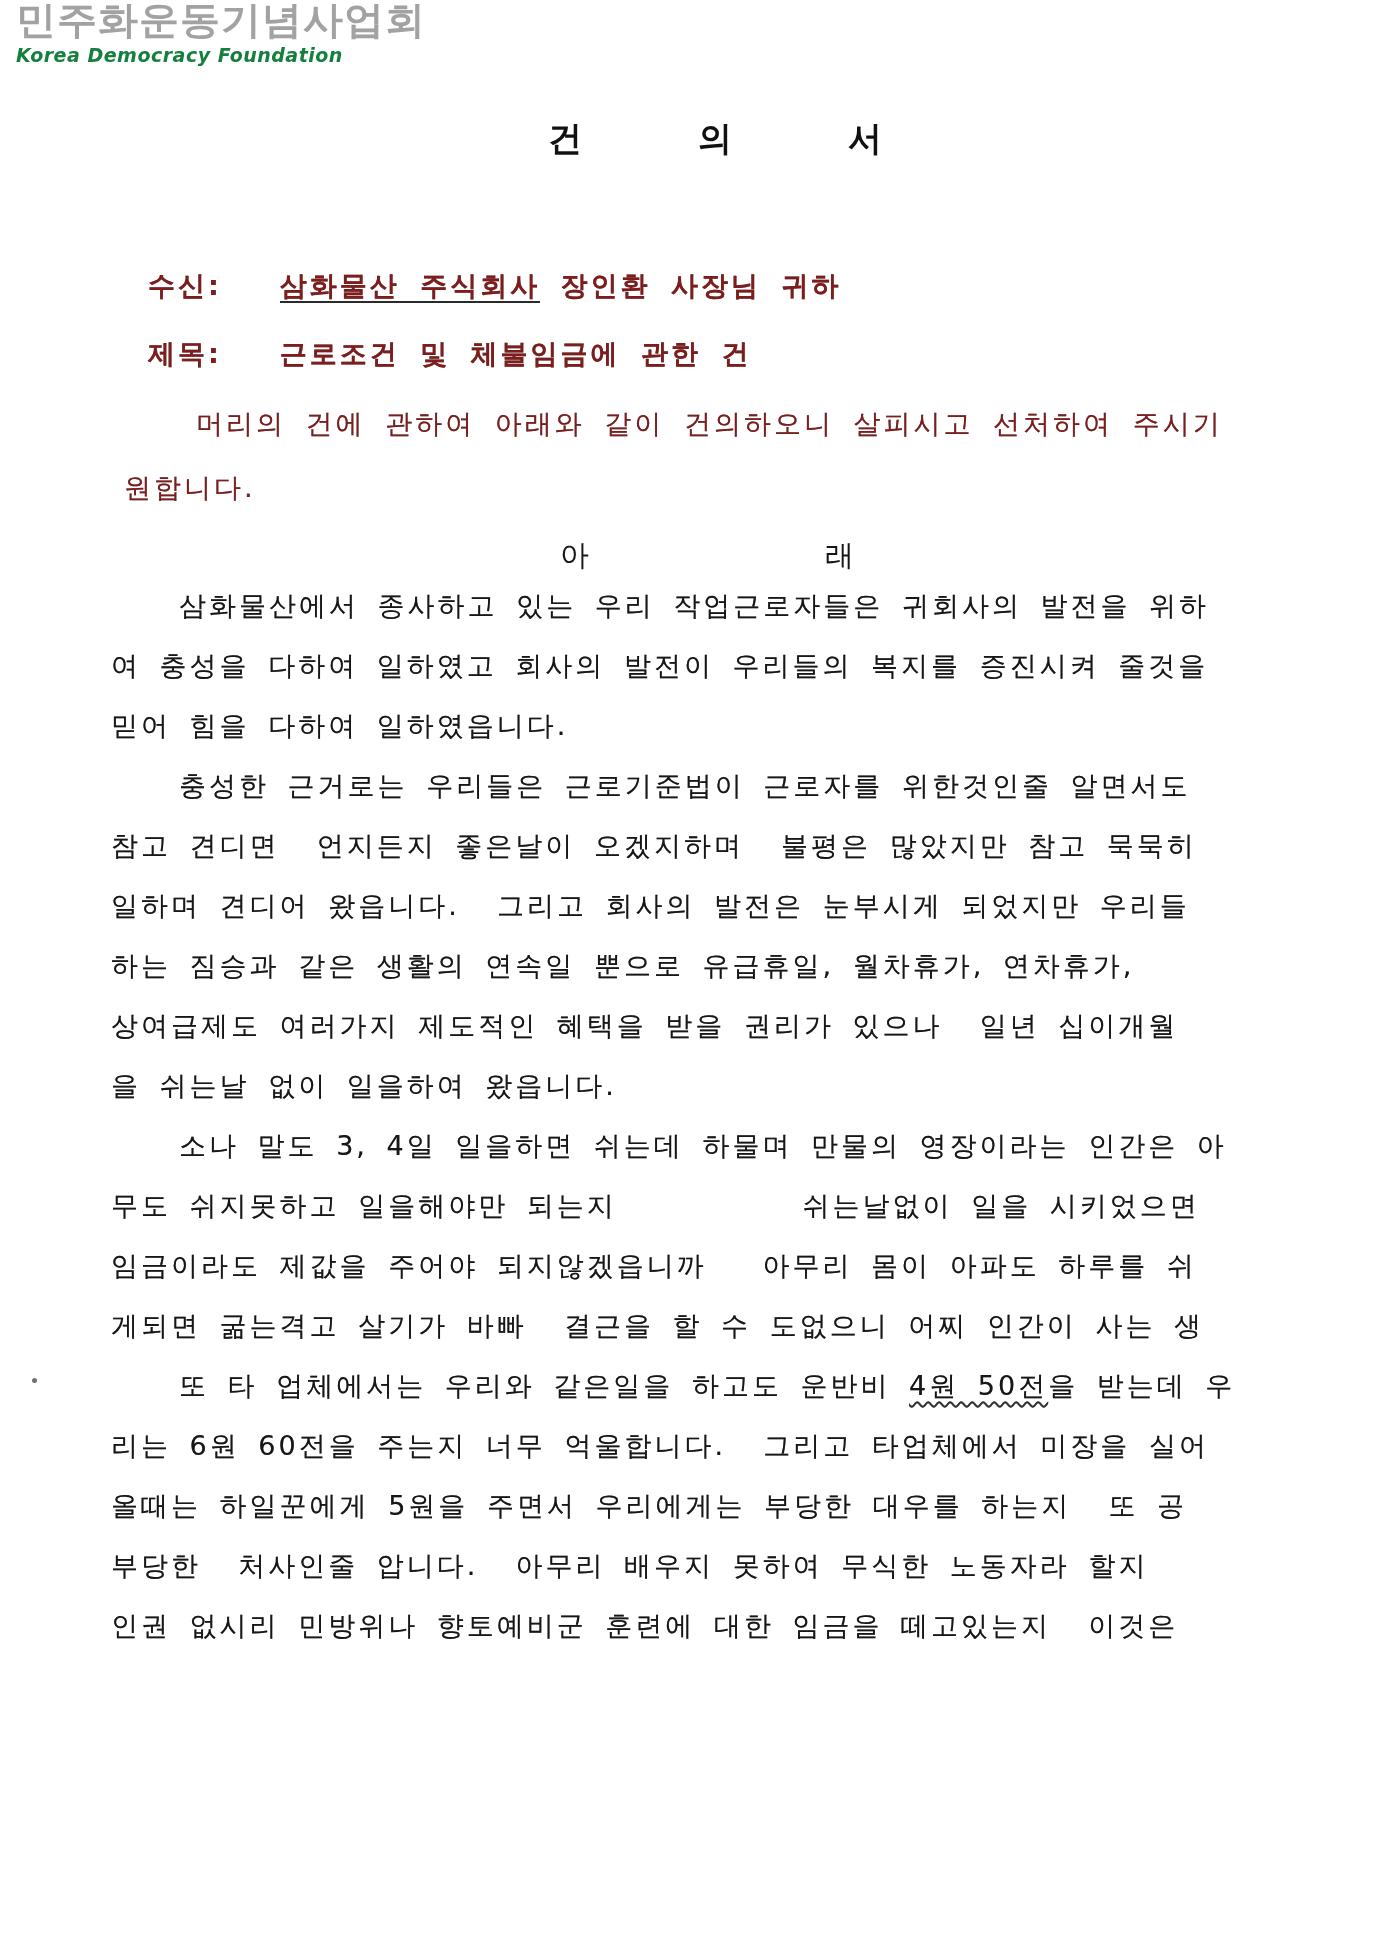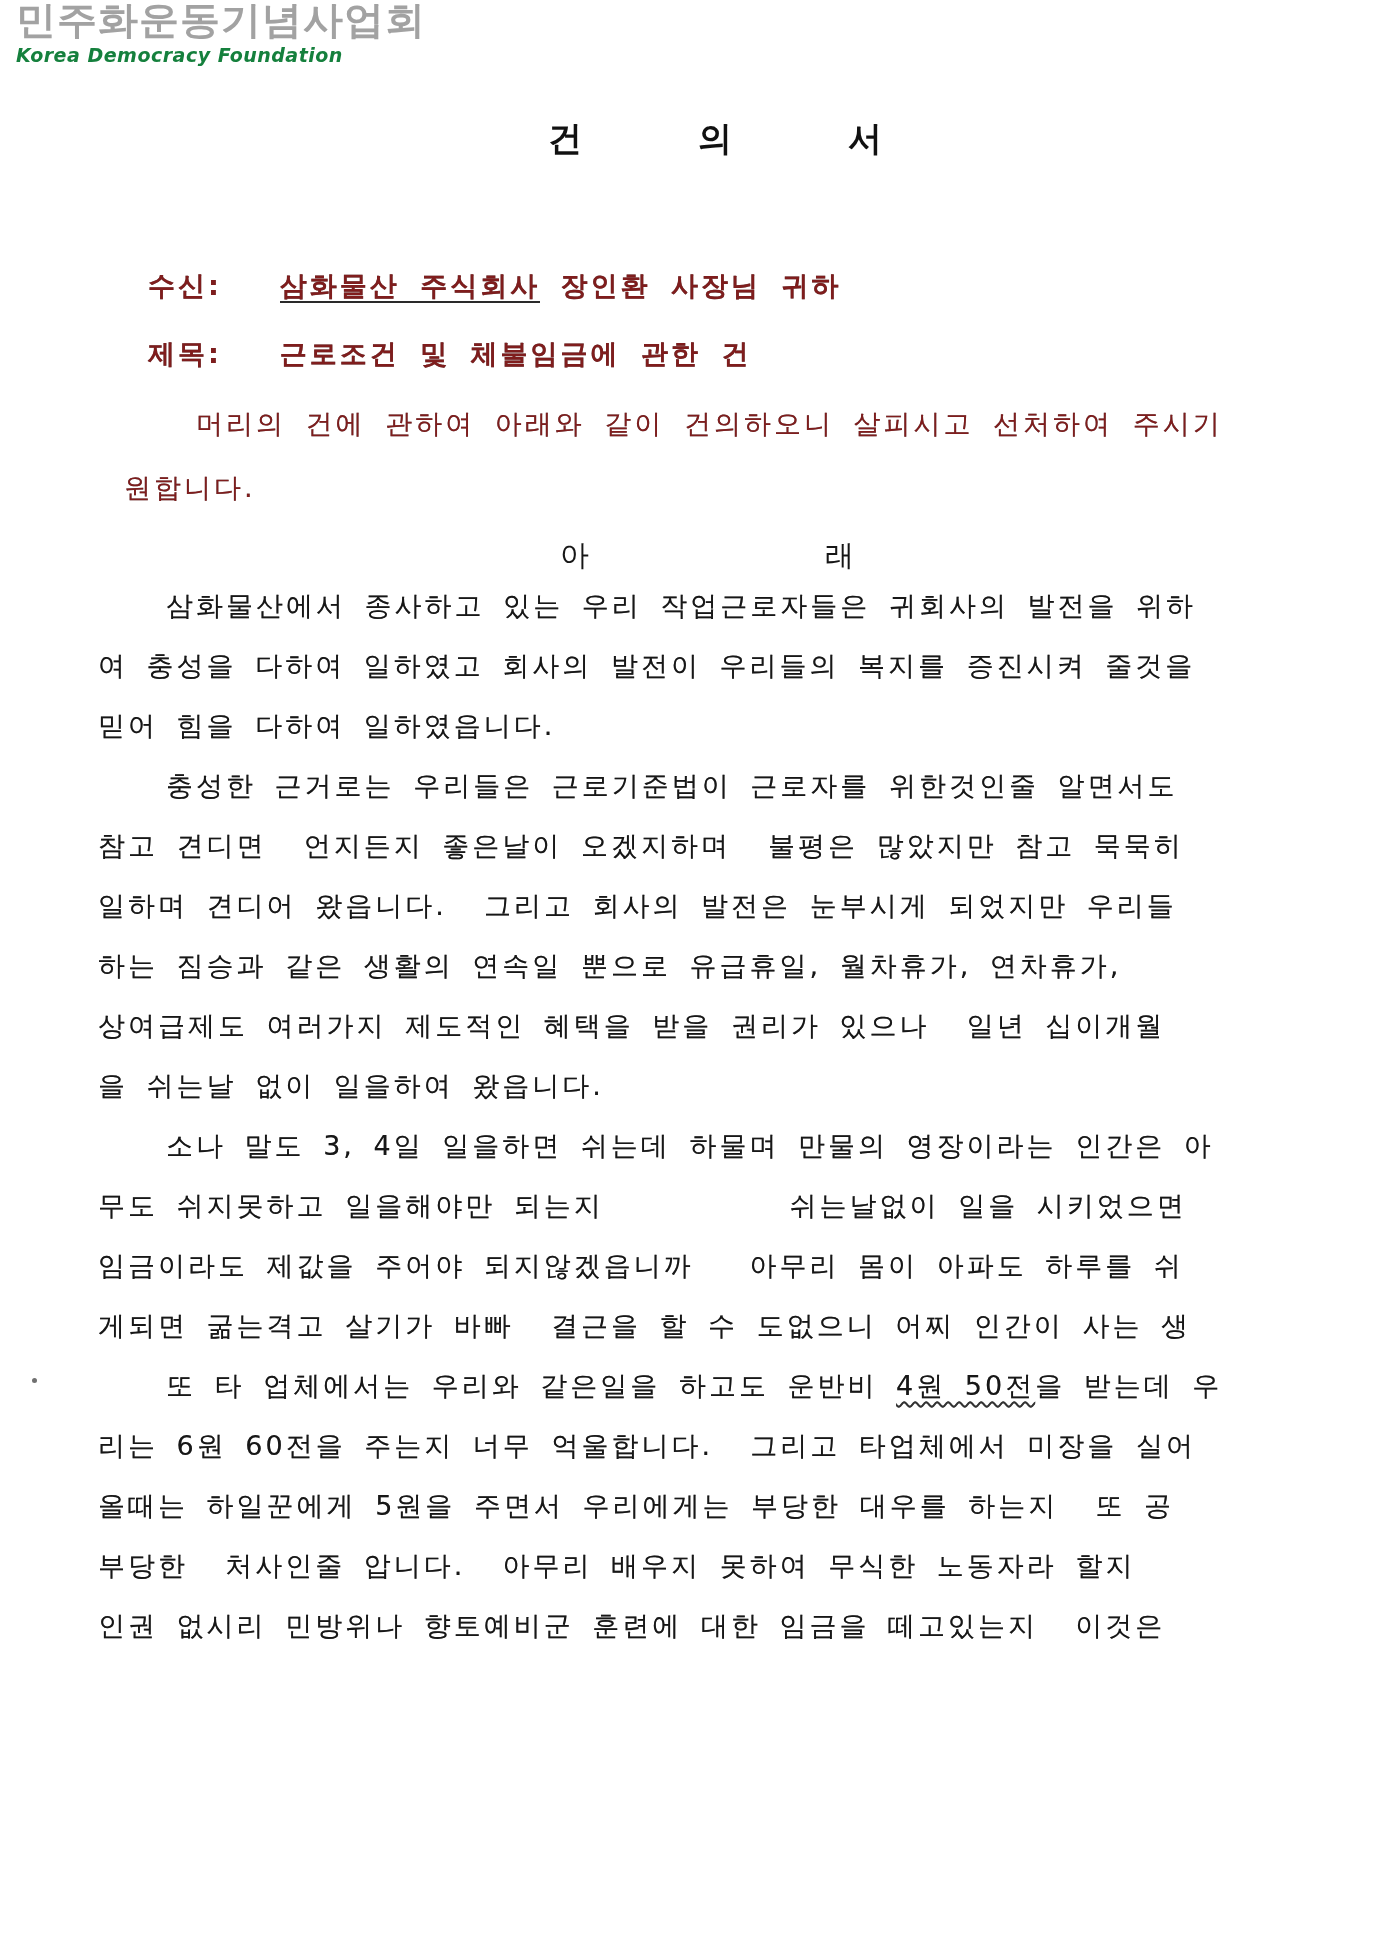--- a/index.html
+++ b/index.html
@@ -43,21 +43,21 @@
   .subject{top:336px;left:148px;font-weight:600;}
   .label{display:inline-block;margin-right:58px;font-weight:bold;}
   .intro-1{top:406px;left:196px;}
   .intro-2{top:470px;left:117px;margin-left:7px;}
   .subhead-row{
     position:absolute;top:536px;left:560px;
     display:flex;gap:236px;
     font-size:29px;color:#161616;
   }
   
-  .body-lines{position:absolute;top:576px;left:0;width:1252px;}
+  .body-lines{position:absolute;top:576px;left:13px;width:1252px;}
   .body-line{
     height:60px;line-height:60px;
     padding-left:98px;
     font-size:27px;
     letter-spacing:3px;
     word-spacing:7px;
     white-space:pre;
     color:#171717;
     text-shadow:0 0 .5px rgba(0,0,0,.5);
   }

